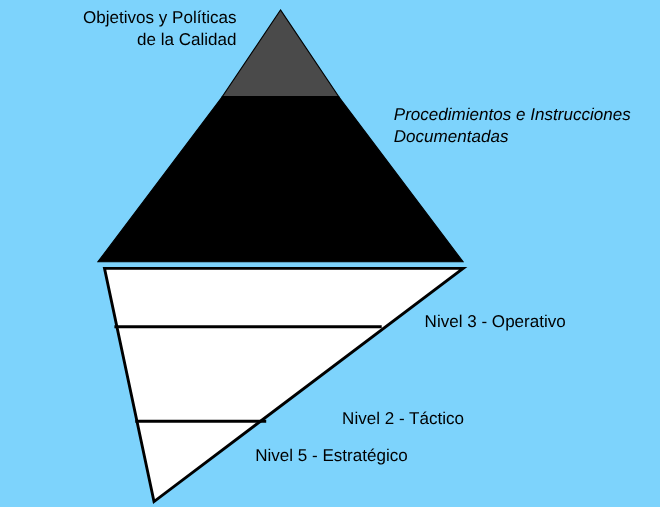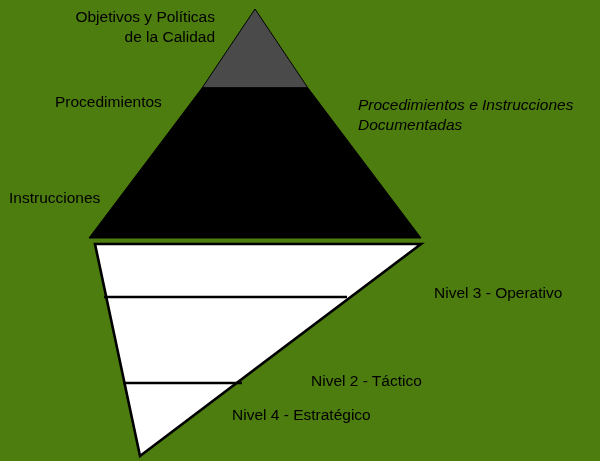--- a/index.html
+++ b/index.html
@@ -11,21 +11,21 @@
     width: 600px;
     height: 461px;
     overflow: hidden;
     font-family: "Liberation Sans", sans-serif;
     color: #000000;
   }
   #diagram-root {
     position: relative;
     width: 600px;
     height: 461px;
-    background: #4d7c0f;
+    background: #7dd3fc;
   }
   svg.figure {
     position: absolute;
     left: 0;
     top: 0;
     width: 600px;
     height: 461px;
     display: block;
   }
   .lbl {
@@ -43,21 +43,21 @@
   
   #label-objetivos { right: 385px; top: 7px;  text-align: right; }
   #label-procedimientos { left: 55px; top: 92px; }
   #label-instrucciones  { left: 9px;  top: 188px; }
 
   
   #label-manual { left: 303px; top: 20px; }
   #label-proc-instr-doc { left: 358px; top: 95px; font-style: italic; }
 
   
-  #label-nivel3 { left: 386px; top: 283px; margin-left: 48px; }
+  #label-nivel3 { left: 386px; top: 283px; }
   #label-nivel2 { left: 311px; top: 335px; margin-top: 36px; }
   #label-nivel1 { left: 232px; top: 405px; }
 </style>
 </head>
 <body>
 
 <div id="diagram-root">
 
   <svg class="figure" viewBox="0 0 600 461" xmlns="http://www.w3.org/2000/svg">
 
@@ -75,27 +75,25 @@
 
       <line x1="104" y1="297" x2="347" y2="297" stroke="#000000" stroke-width="2.6"></line>
 
       <line x1="123" y1="383" x2="242" y2="383" stroke="#000000" stroke-width="2.6"></line>
     </g>
   </svg>
 
   <div class="lbl lbl-right" id="label-objetivos">Objetivos y Políticas
 de la Calidad</div>
 
-  <div class="lbl lbl-left" id="label-procedimientos">Procedimientos</div>
 
-  <div class="lbl lbl-left" id="label-instrucciones">Instrucciones</div>
 
 
   <div class="lbl lbl-left" id="label-proc-instr-doc">Procedimientos e Instrucciones
 Documentadas</div>
 
   <div class="lbl lbl-left" id="label-nivel3">Nivel 3 - Operativo</div>
 
   <div class="lbl lbl-left" id="label-nivel2">Nivel 2 - Táctico</div>
 
-  <div class="lbl lbl-left" id="label-nivel1">Nivel 4 - Estratégico</div>
+  <div class="lbl lbl-left" id="label-nivel1">Nivel 5 - Estratégico</div>
 
 </div>
 
 </body></html>

